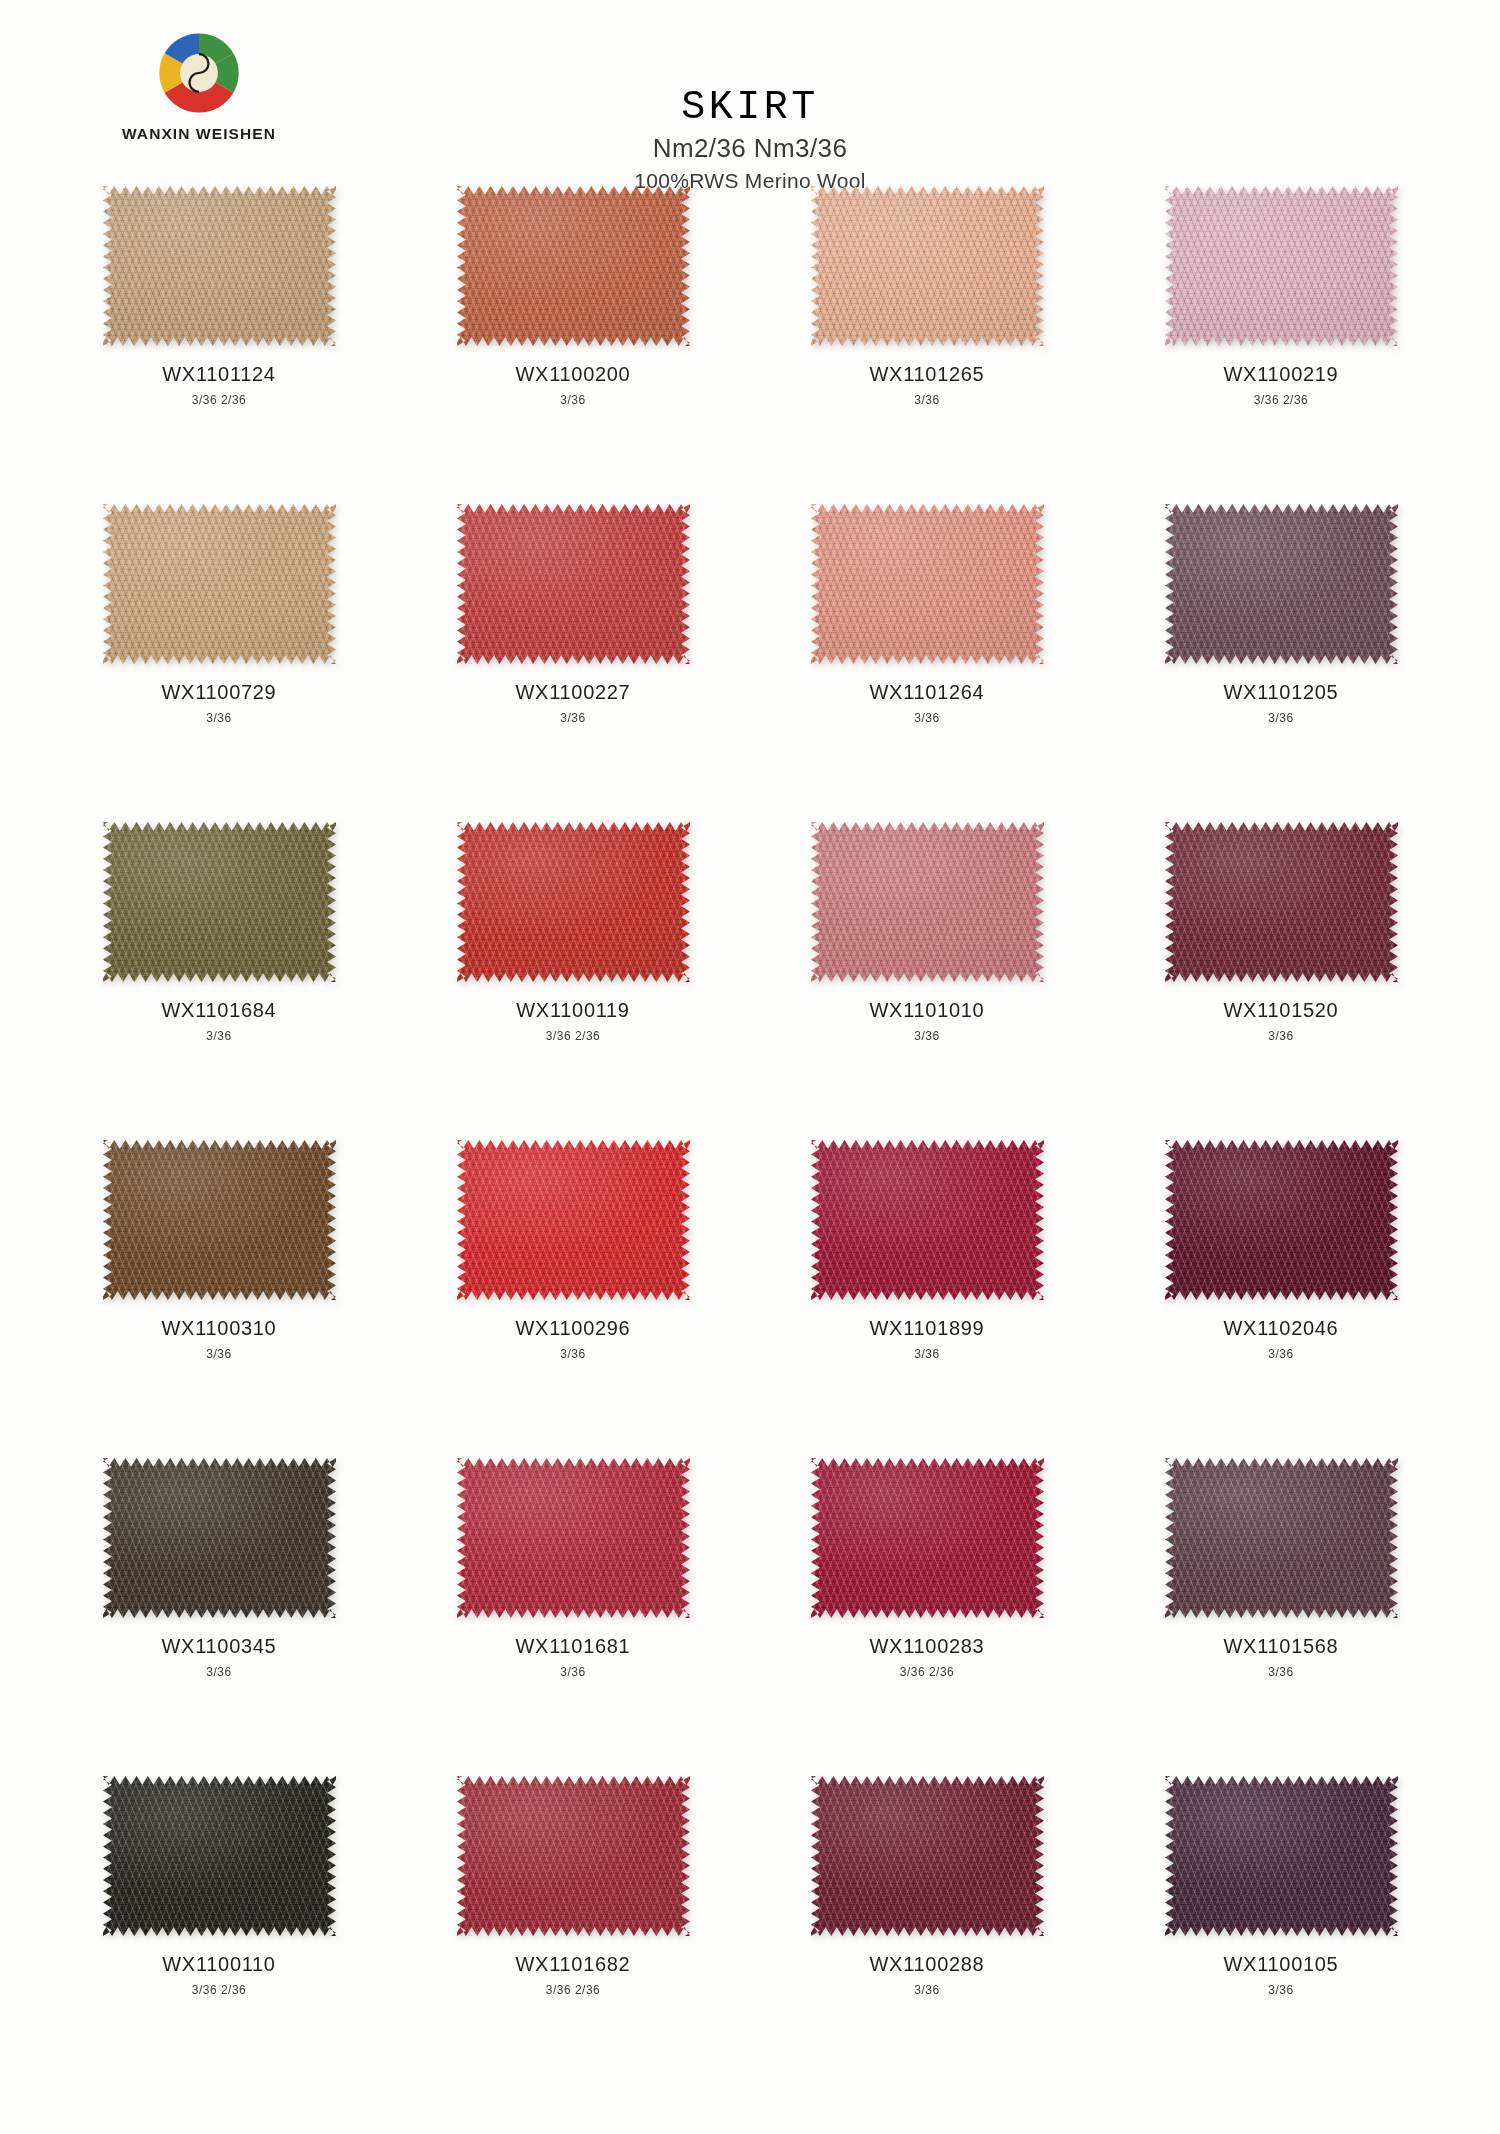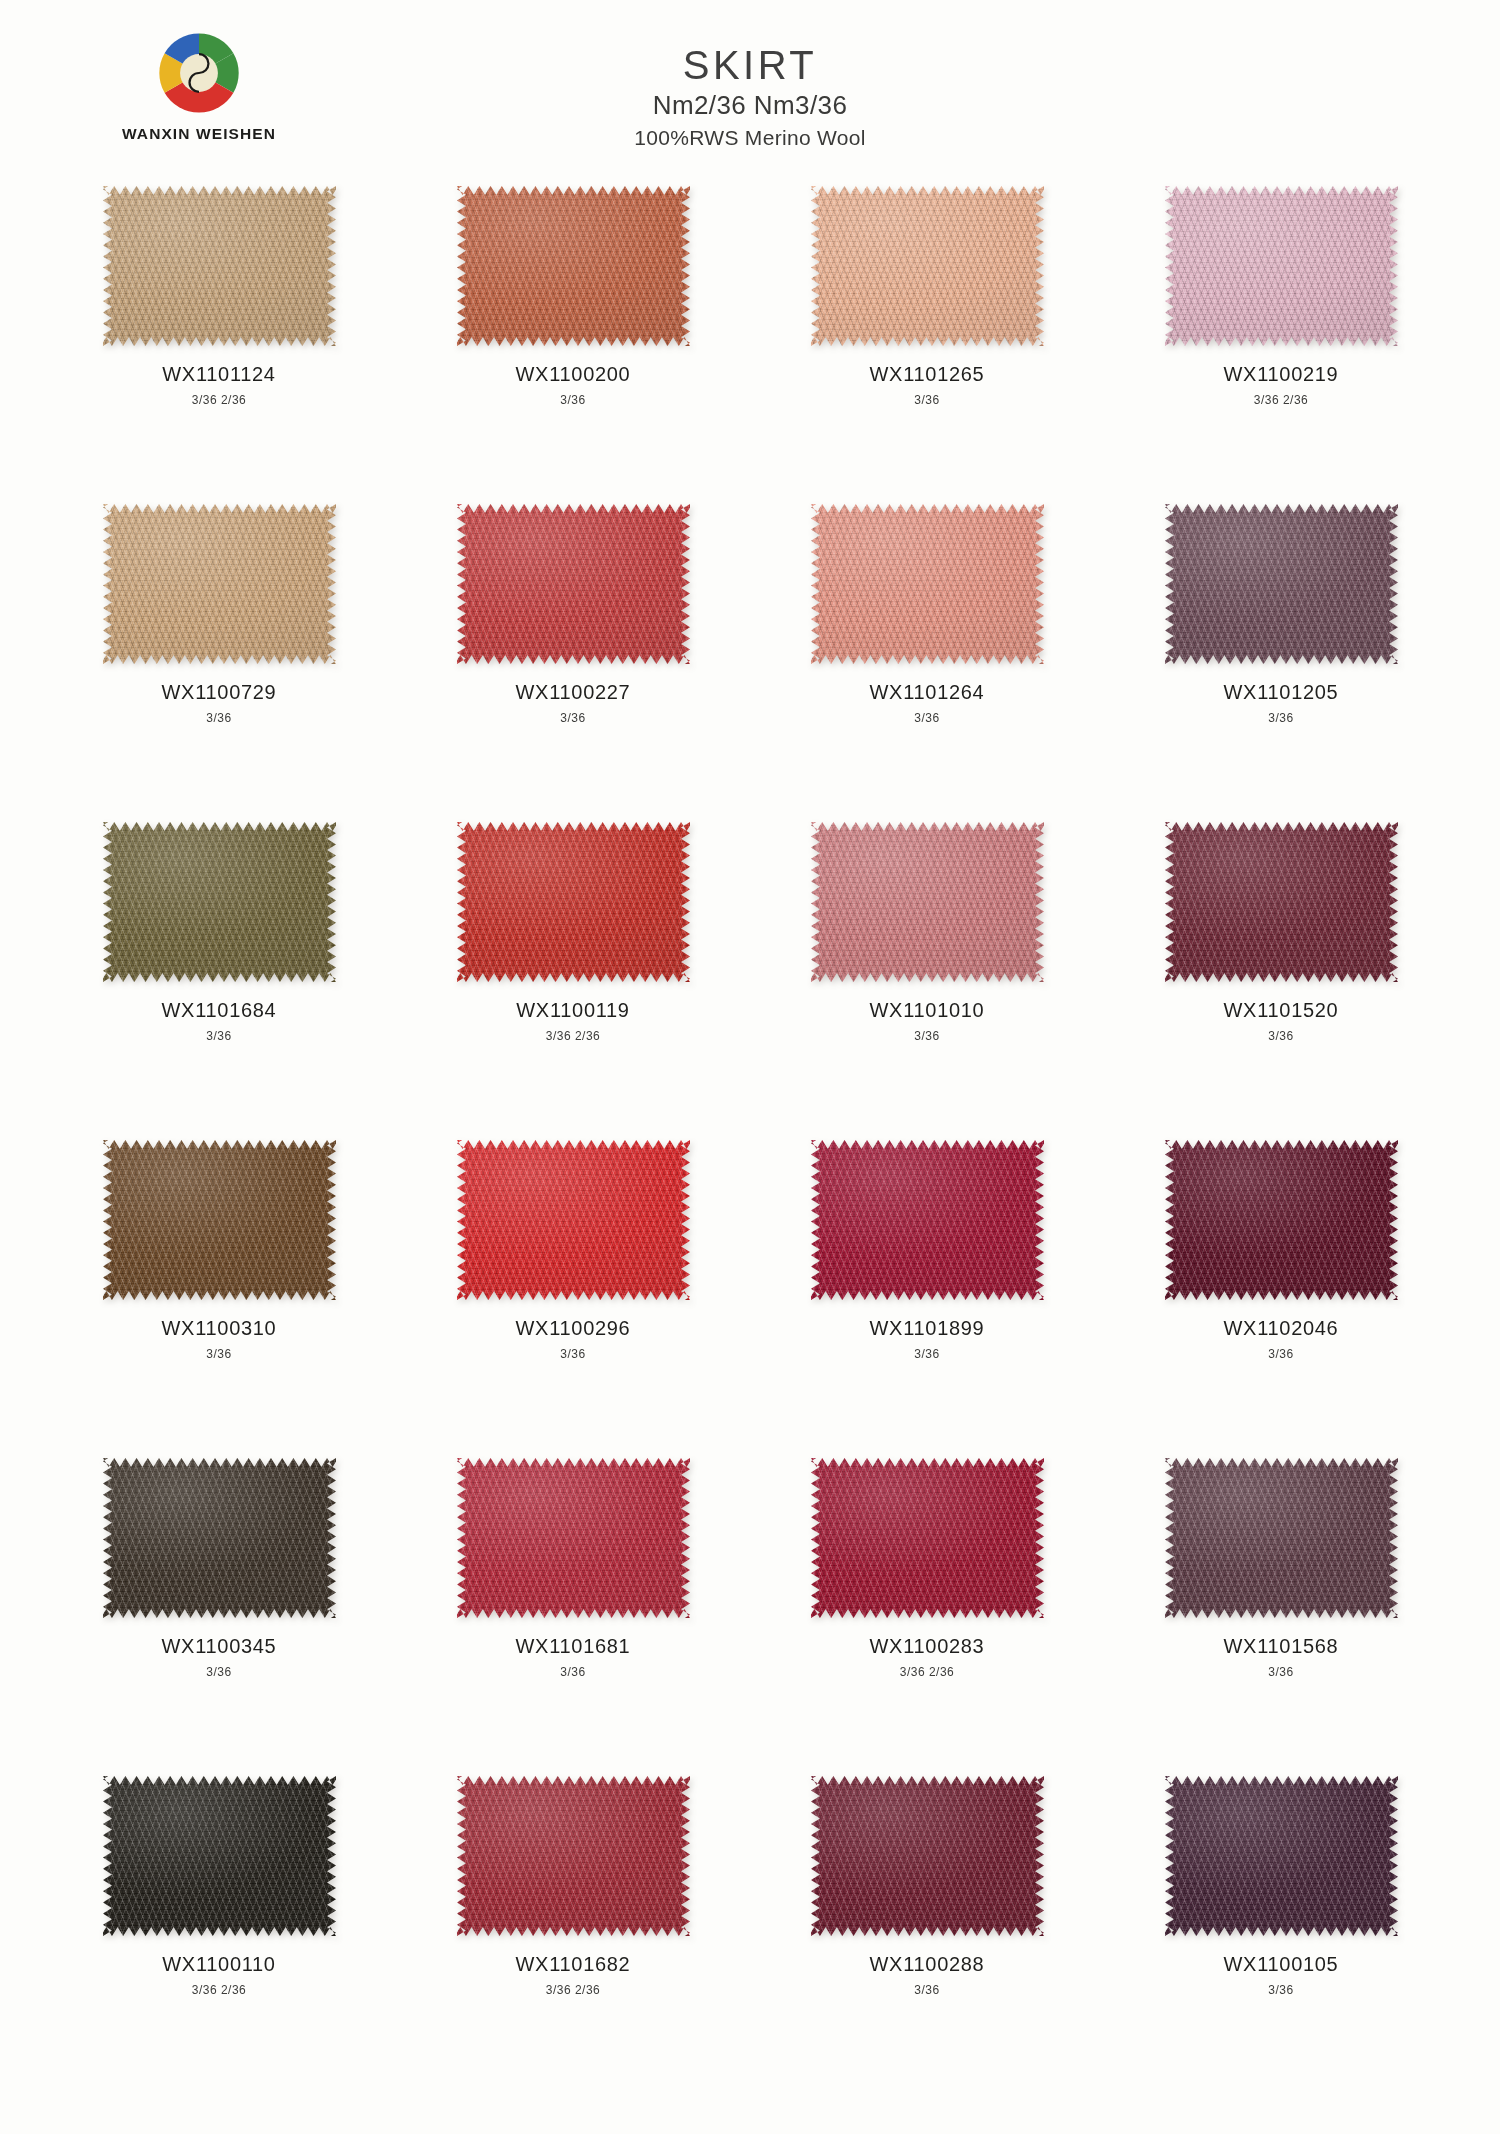--- a/index.html
+++ b/index.html
@@ -59,23 +59,24 @@
     position: absolute;
     left: 0;
     right: 0;
     top: 44px;
     text-align: center;
   }
   .title-main {
     font-size: 40px;
     letter-spacing: 3.5px;
     font-weight: 400;
-    color: #404040;
-    font-family: Liberation Sans, sans-serif;
+    color: #000000;
+    font-family: Liberation Mono, monospace;
     line-height: 1.05;
+    margin-top: 43px;
   }
   .title-sub1 {
     margin-top: 4px;
     font-size: 26px;
     letter-spacing: 0.4px;
     color: #3a3a38;
     font-family: "Liberation Sans", sans-serif;
   }
   .title-sub2 {
     margin-top: 5px;

